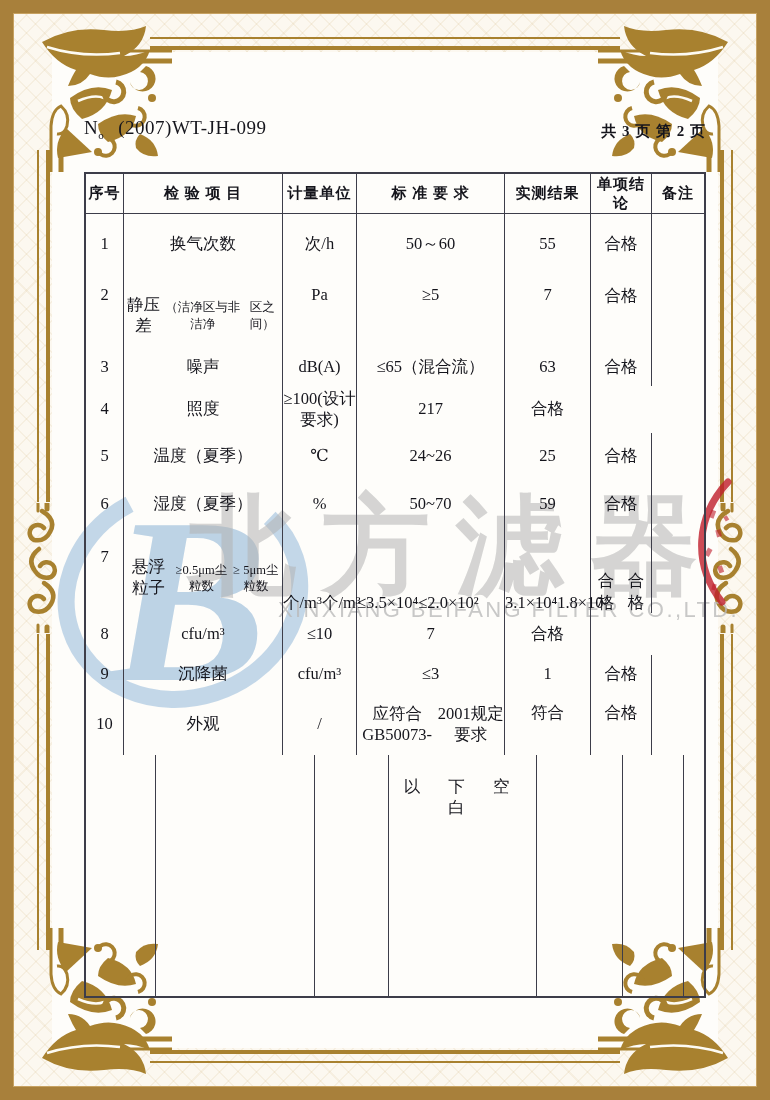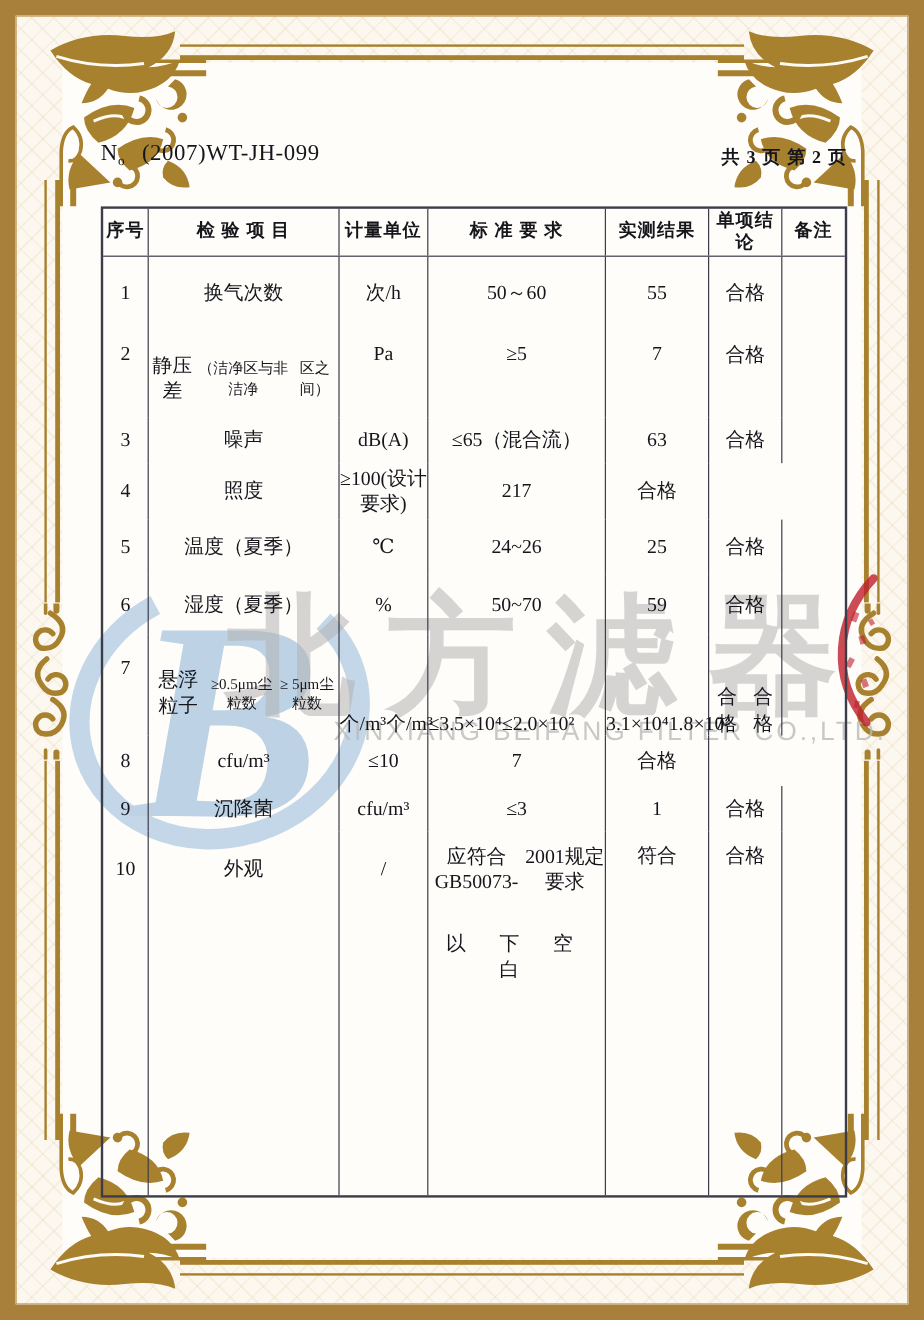--- a/index.html
+++ b/index.html
@@ -53,21 +53,21 @@
     justify-content:center;text-align:center;font-size:16.5px;line-height:1.25;}
   .t-row>div:last-child{border-right:none;}
   .t-head{height:39px;border-bottom:1.5px solid #3d3d49;}
   .t-head>div{font-size:15px;font-weight:600;letter-spacing:1px;}
   .col-v{justify-content:center;}
   .note{font-size:12.5px;line-height:1.3;}
   .r2 .col-v{justify-content:flex-start;padding-top:8px;}
   .r7 .cell-item{justify-content:flex-start;padding-top:14px;}
   .r7 .low{justify-content:flex-start;padding-top:30px;line-height:1.3;align-items:flex-end;}
   .r10 .two-line{line-height:1.28;}
-  .blankrow{flex:1 1 auto;}
+  .blankrow{flex:1 1 auto;padding-left:32px;}
   .blankrow>div{align-items:flex-start;}
   .blank-note{padding-top:22px;letter-spacing:12px;font-size:16.5px;}
   .conc{font-size:15.5px;}
 </style>
 </head>
 <body>
 
 <div class="page">
 
   <div class="margin-area"></div>

